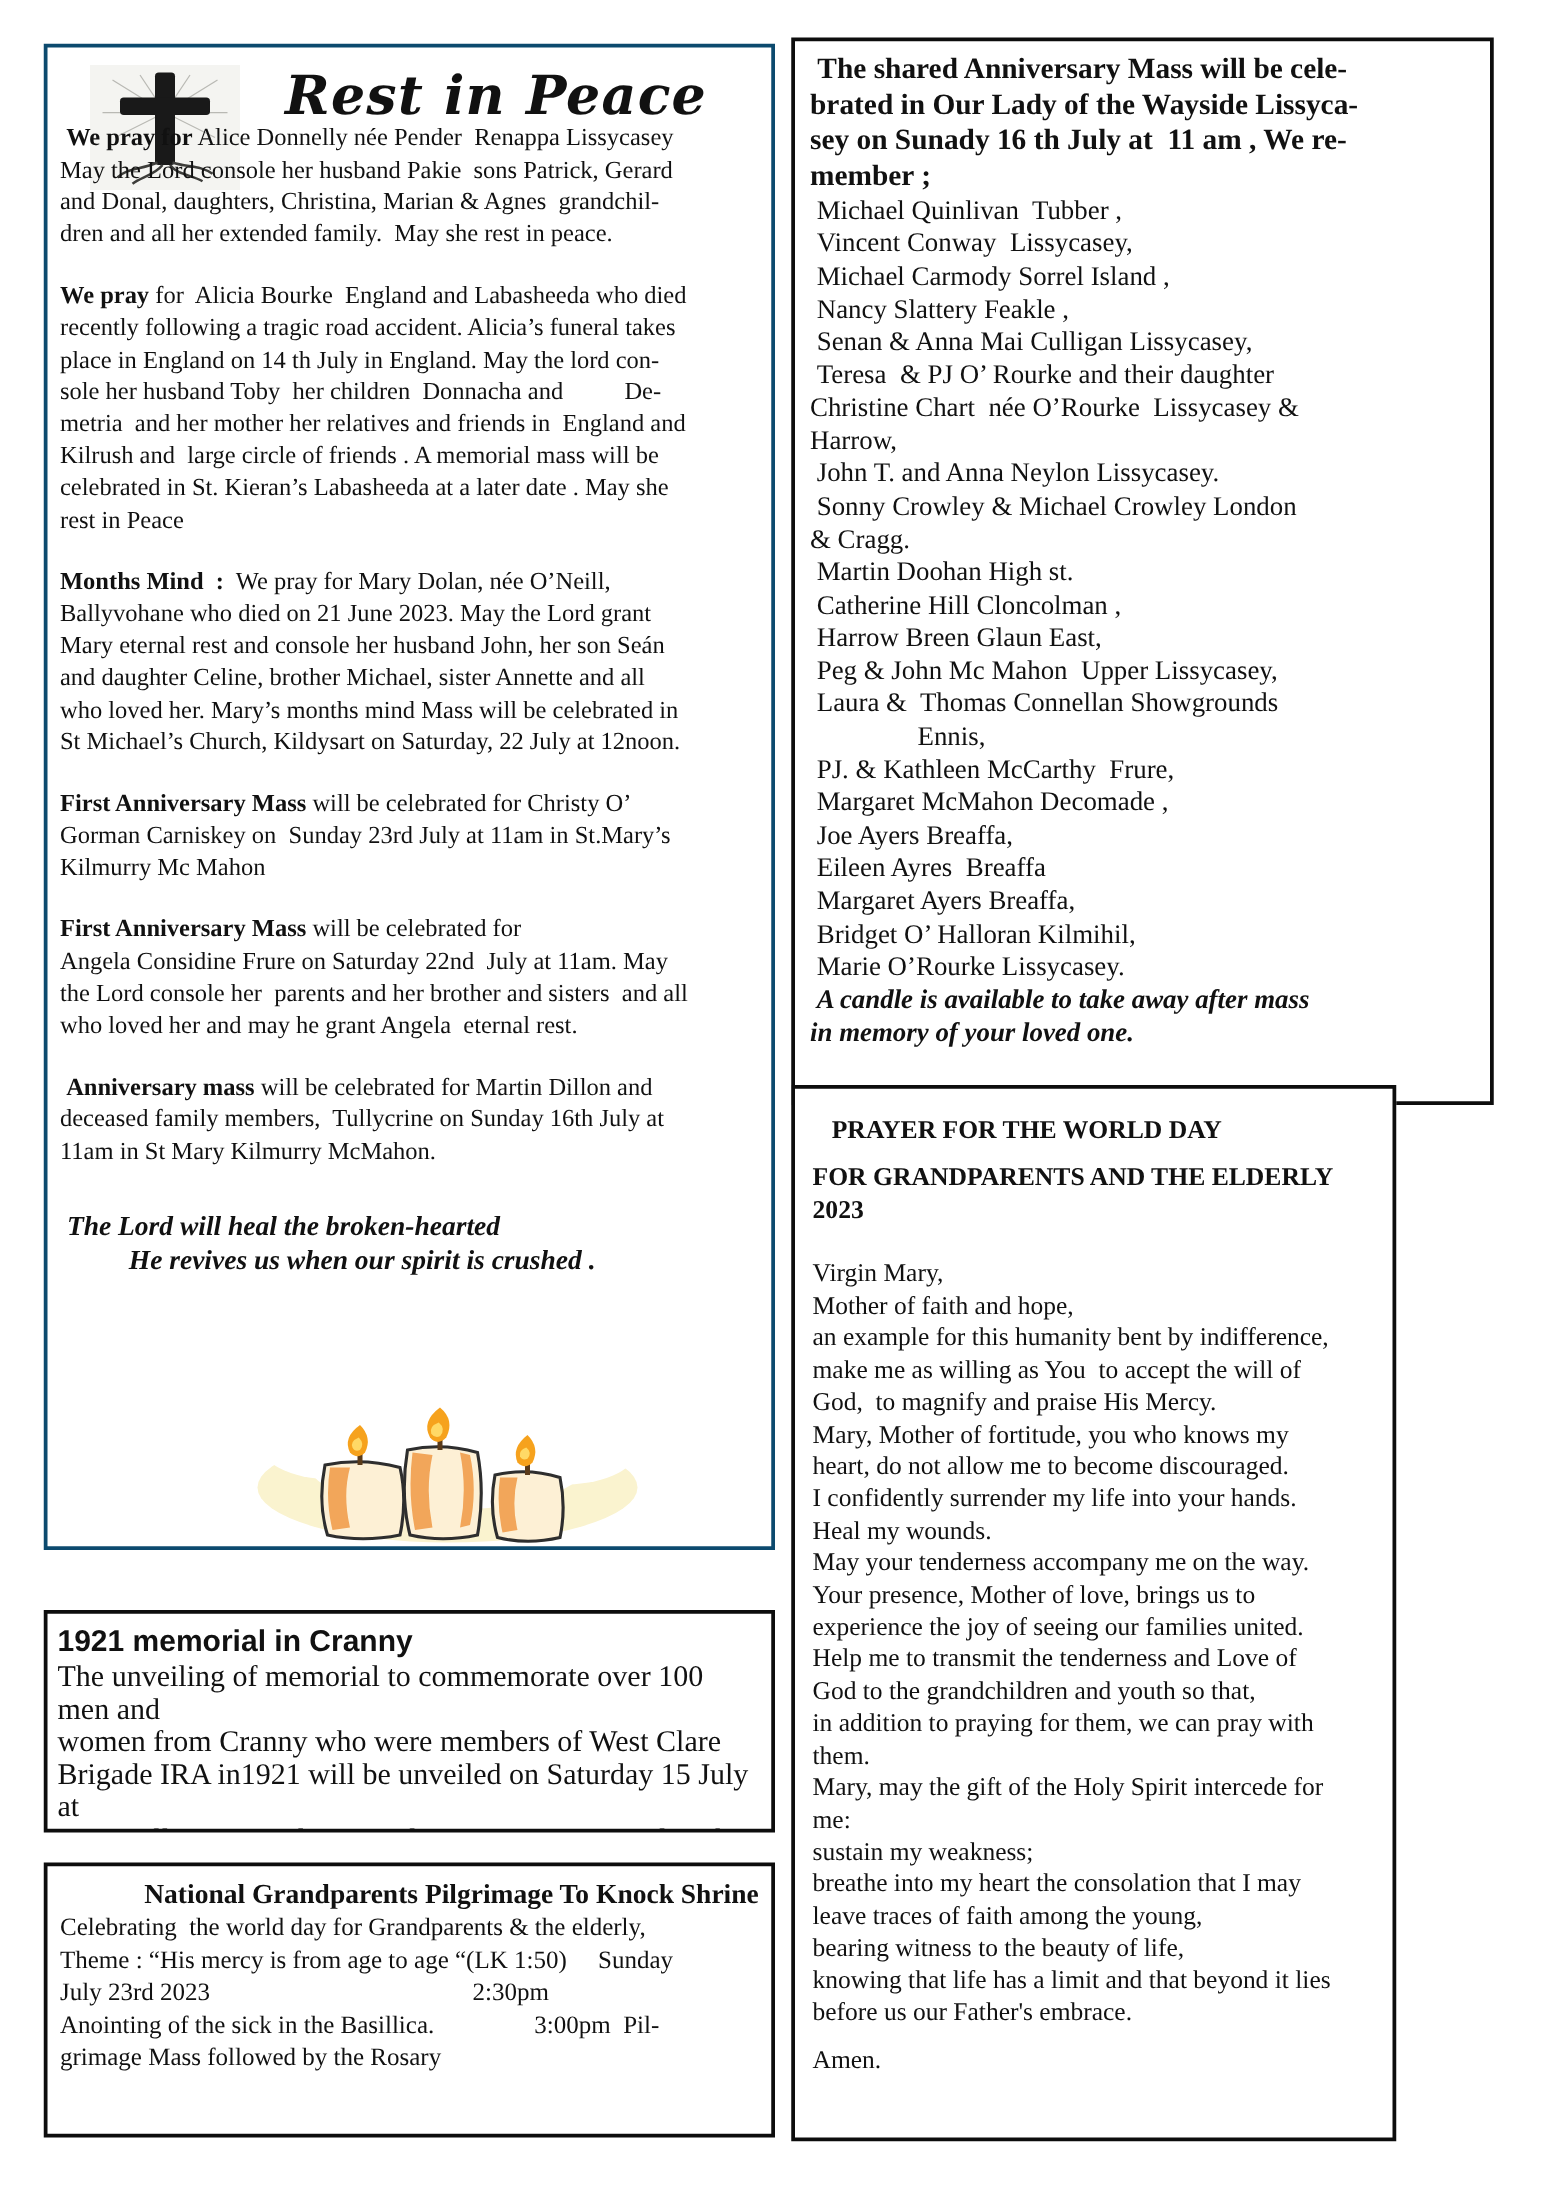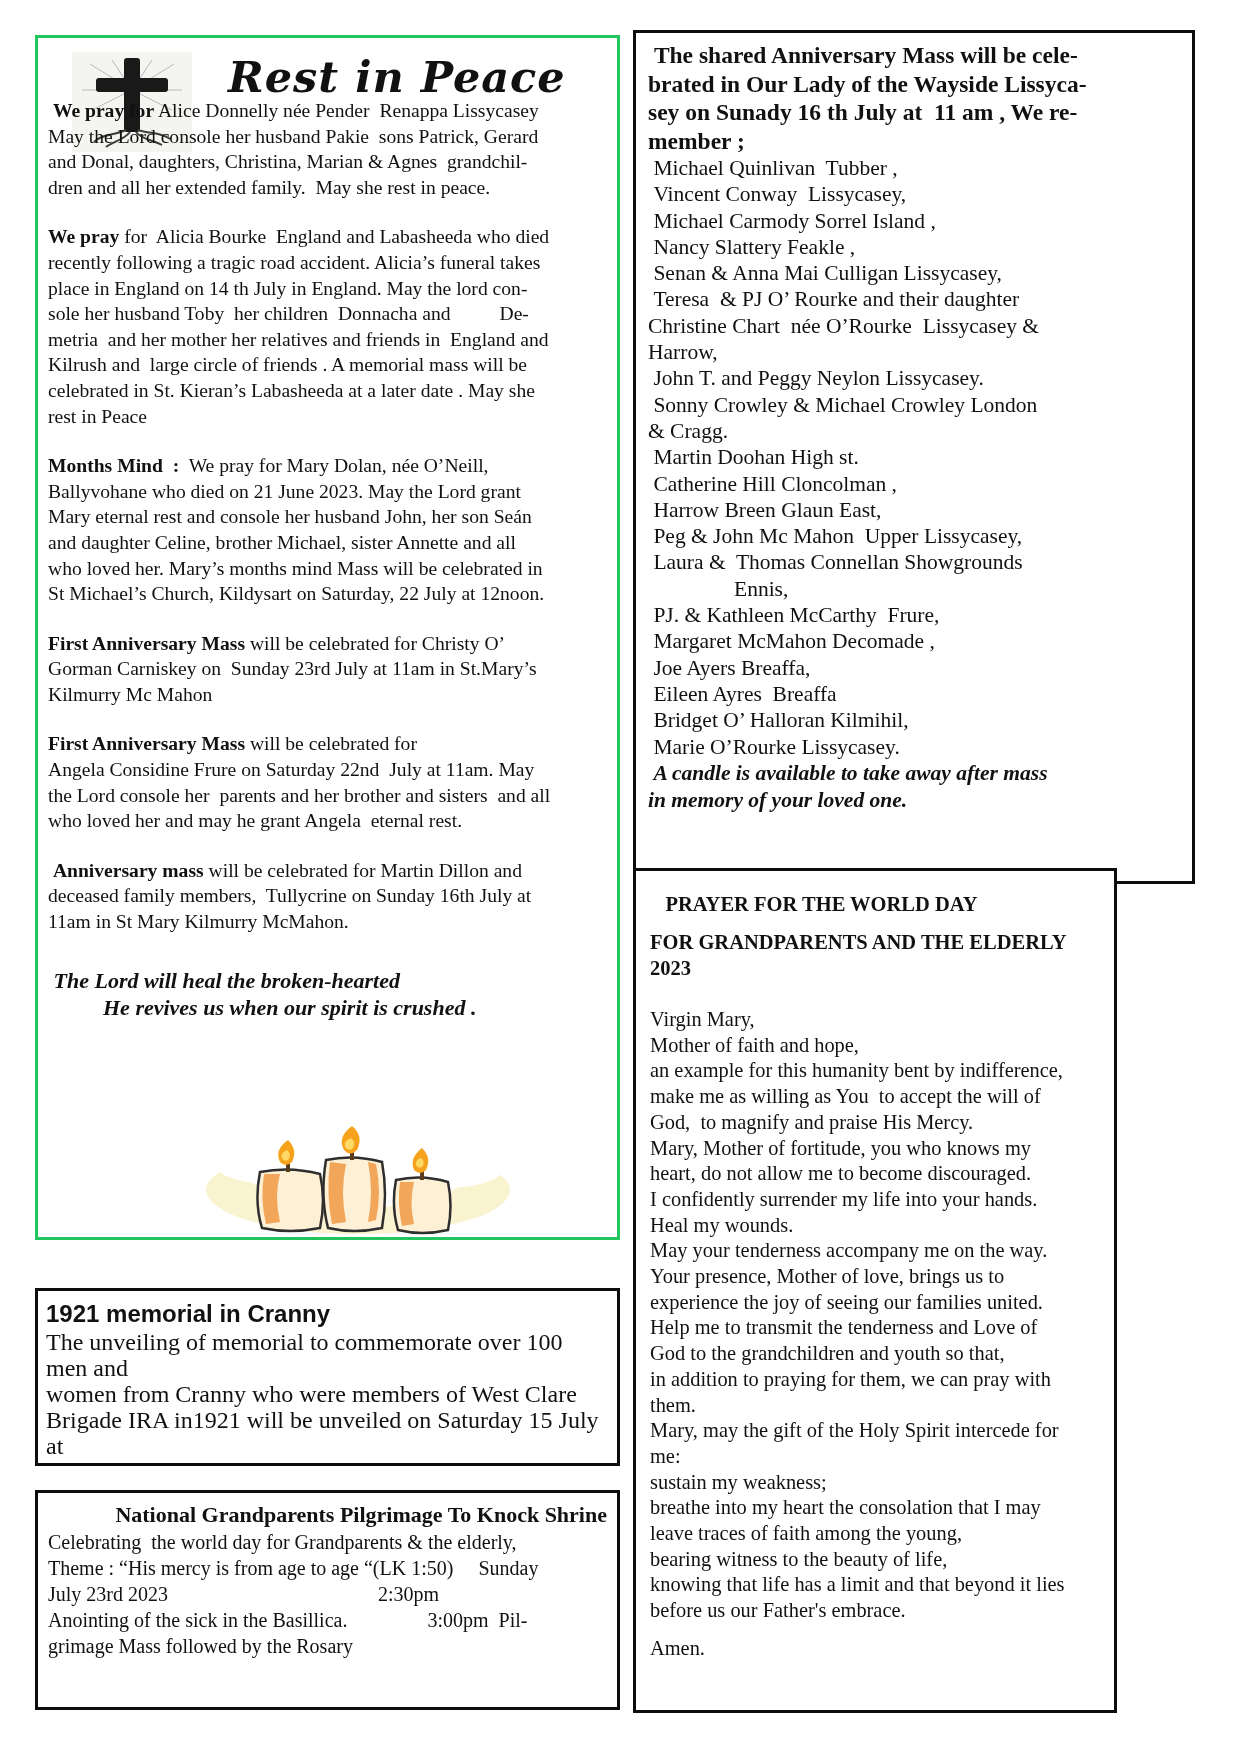--- a/index.html
+++ b/index.html
@@ -1,19 +1,19 @@
 <!DOCTYPE html>
 <html><head>
 <meta charset="utf-8">
 <style>
   html,body{margin:0;padding:0;background:#ffffff;}
   .page{position:relative;width:1235px;height:1748px;background:#ffffff;overflow:hidden;
         font-family:"Liberation Serif",serif;color:#111;}
   .box{position:absolute;background:#fff;box-sizing:border-box;overflow:hidden;}
-  .box.blue{border:3px solid #22c55e;}
+  .box.blue{border:3px solid #0c4a6e;}
   .box.black{border:3px solid #0d0d0d;}
 
   
   #ripBox{left:35px;top:35px;width:585px;height:1205px;}
   #ripTitle{position:absolute;left:190px;top:14px;margin:0;
             font-family:"DejaVu Serif",serif;font-weight:bold;font-style:italic;
             font-size:43px;letter-spacing:1px;}
   #crossWrap{position:absolute;left:34px;top:14px;width:120px;height:100px;}
   .rip-flow{position:absolute;left:10px;right:6px;top:60px;}
   .rip-flow p{margin:0 0 24px 0;font-size:19.6px;line-height:25.6px;white-space:pre-wrap;}
@@ -174,33 +174,34 @@
       </div>
     <div>
         <div class="name"> Michael Quinlivan  Tubber ,</div>
         <div class="name"> Vincent Conway  Lissycasey,</div>
         <div class="name"> Michael Carmody Sorrel Island ,</div>
         <div class="name"> Nancy Slattery Feakle ,</div>
         <div class="name"> Senan &amp; Anna Mai Culligan Lissycasey,</div>
         <div class="name"> Teresa  &amp; PJ O’ Rourke and their daughter</div>
         <div class="name">Christine Chart  née O’Rourke  Lissycasey &amp;</div>
         <div class="name">Harrow,</div>
-        <div class="name"> John T. and Peggy Neylon Lissycasey.</div>
+        <div class="name"> John T. and Anna Neylon Lissycasey.</div>
         <div class="name"> Sonny Crowley &amp; Michael Crowley London</div>
         <div class="name">&amp; Cragg.</div>
         <div class="name"> Martin Doohan High st.</div>
         <div class="name"> Catherine Hill Cloncolman ,</div>
         <div class="name"> Harrow Breen Glaun East,</div>
         <div class="name"> Peg &amp; John Mc Mahon  Upper Lissycasey,</div>
         <div class="name"> Laura &amp;  Thomas Connellan Showgrounds</div>
         <div class="name">                Ennis,</div>
         <div class="name"> PJ. &amp; Kathleen McCarthy  Frure,</div>
         <div class="name"> Margaret McMahon Decomade ,</div>
         <div class="name"> Joe Ayers Breaffa,</div>
         <div class="name"> Eileen Ayres  Breaffa</div>
+        <div class="name"> Margaret Ayers Breaffa,</div>
         <div class="name"> Bridget O’ Halloran Kilmihil,</div>
         <div class="name"> Marie O’Rourke Lissycasey.</div>
       </div>
     <div id="annNote"> A candle is available to take away after mass
 in memory of your loved one.</div>
   </section>
 
   <section class="box black" id="prayerBox">
     <h2 id="prayerT1">   PRAYER FOR THE WORLD DAY</h2>
     <h2 id="prayerT2">FOR GRANDPARENTS AND THE ELDERLY 2023</h2>

